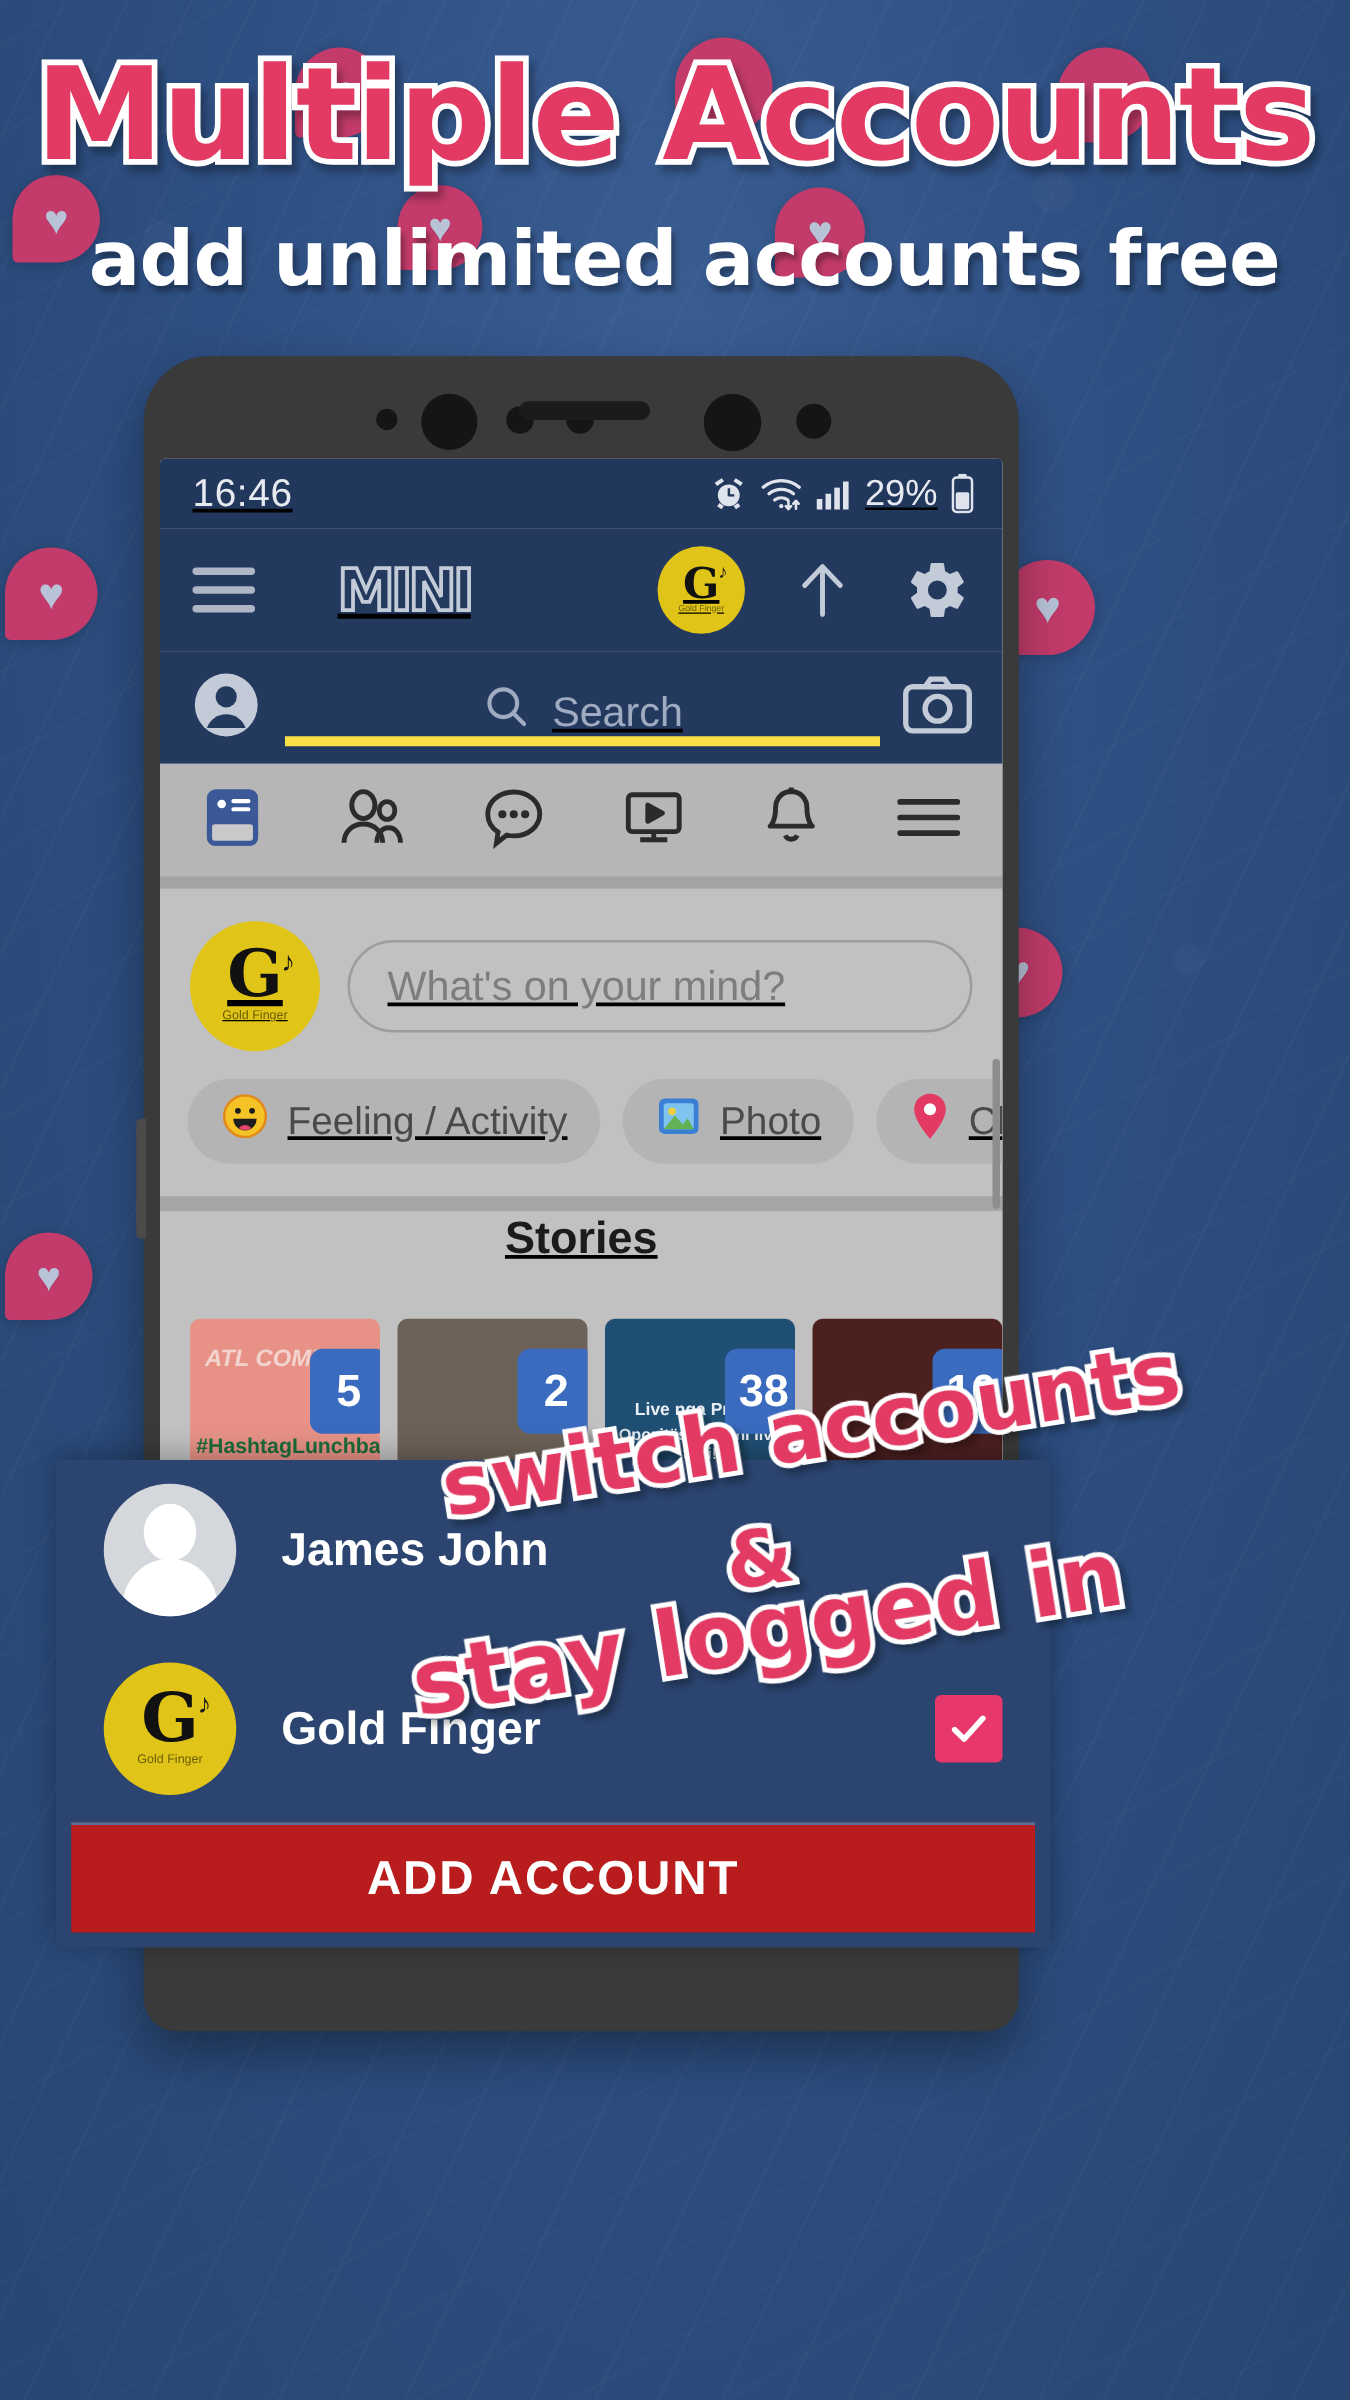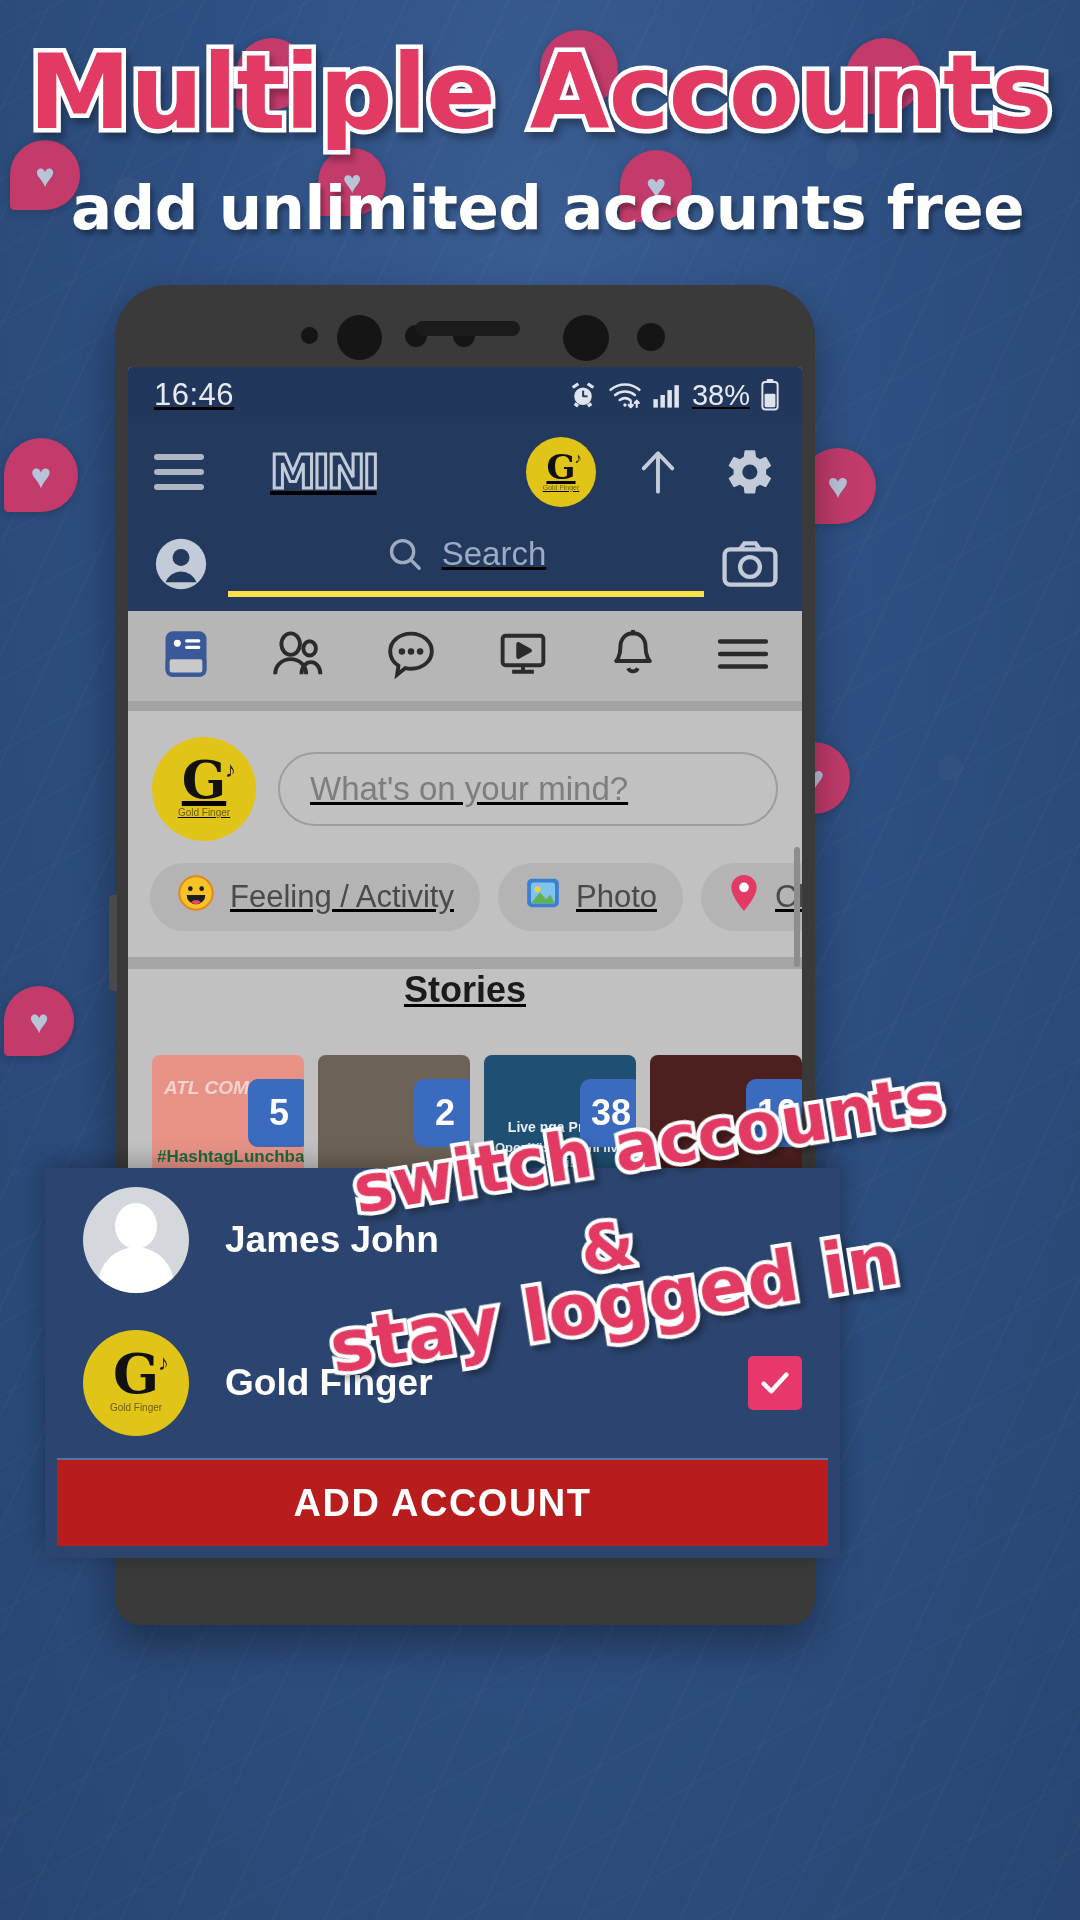--- a/index.html
+++ b/index.html
@@ -147,22 +147,22 @@
 
   #appbar .icon-btn { flex:0 0 auto; display:flex; align-items:center; justify-content:center; }
 
   
   #searchrow {
     height:90px; background:#23395e;
     display:flex; align-items:center; padding:0 24px; gap:18px;
   }
   #search-field {
     flex:1; height:62px;
-    border-bottom:6px solid #fde047;
-    display:flex; align-items:flex-start; justify-content:center; gap:18px;
+    border-bottom:8px solid #fde047;
+    display:flex; align-items:flex-end; justify-content:center; gap:18px;
   }
   #search-placeholder { color:#9fabc1; font-size:33px; }
 
   
   #tabbar {
     height:90px; background:#b6b6b6;
     display:flex; align-items:center; justify-content:space-between;
     padding:0 32px;
   }
   #tabs-divider { height:10px; background:#a3a3a3; }
@@ -347,21 +347,21 @@
           </svg>
         </span>
         <span>
           <svg class="sbicon" width="28" height="28" viewBox="0 0 20 20" fill="#dfe4ec">
             <rect x="1" y="13" width="3.2" height="6"></rect>
             <rect x="6" y="10" width="3.2" height="9"></rect>
             <rect x="11" y="6.5" width="3.2" height="12.5"></rect>
             <rect x="16" y="3" width="3.2" height="16"></rect>
           </svg>
         </span>
-        <span id="status-battery-text">38%</span>
+        <span id="status-battery-text">29%</span>
         <span>
           <svg class="sbicon" width="20" height="32" viewBox="0 0 14 26" fill="none">
             <rect x="4.2" y="0" width="5.6" height="2.4" rx="1" fill="#dfe4ec"></rect>
             <rect x="0.8" y="2.4" width="12.4" height="22.4" rx="2.4" stroke="#dfe4ec" stroke-width="1.6"></rect>
             <rect x="2.6" y="12" width="8.8" height="11" rx="1.2" fill="#dfe4ec"></rect>
           </svg>
         </span>
       </div>
     </div>
 

